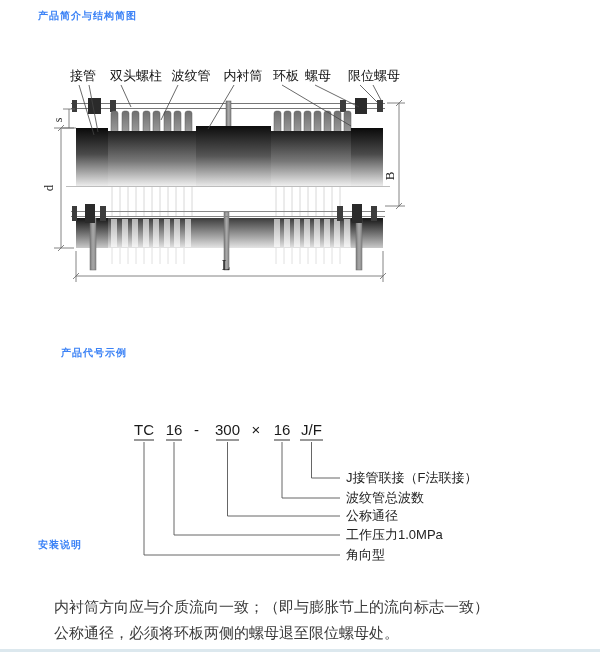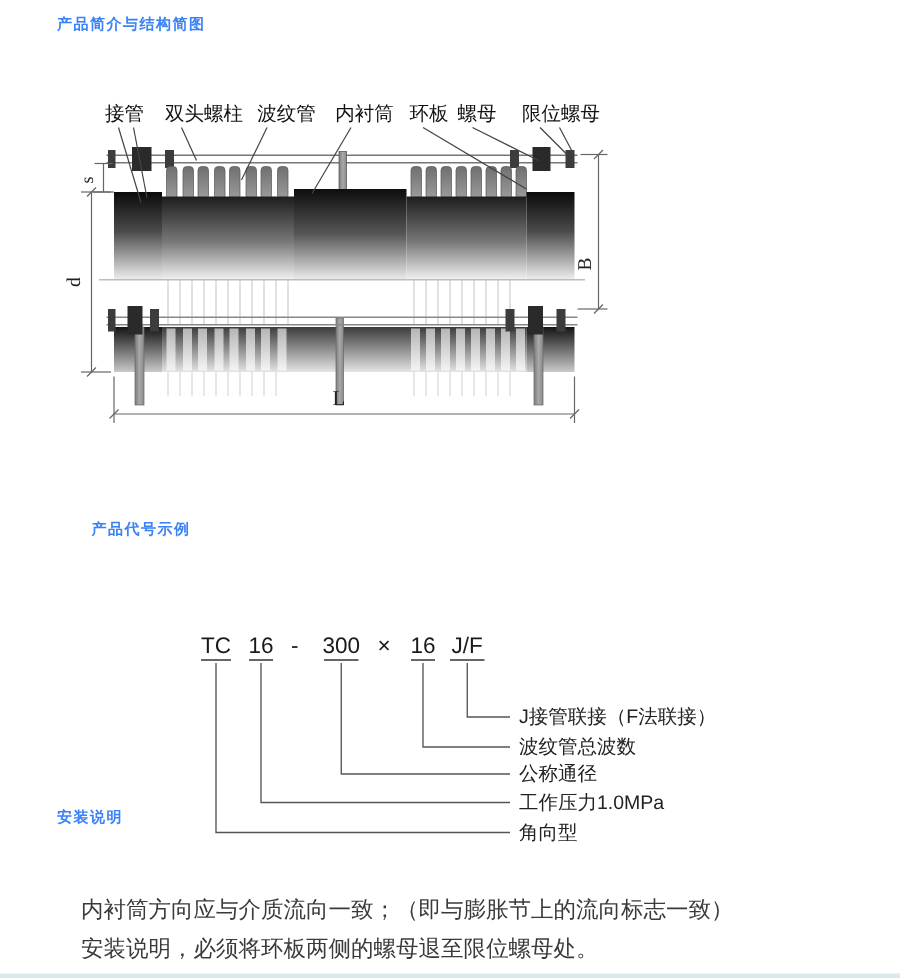--- a/index.html
+++ b/index.html
@@ -254,17 +254,17 @@
         <text x="306" y="123">工作压力1.0MPa</text>
         <text x="306" y="143">角向型</text>
       </g>
     </svg>
   </div>
 
   <h2 class="sec-heading" id="heading-install">安装说明</h2>
 
   <div class="install-text">
     <p>内衬筒方向应与介质流向一致；（即与膨胀节上的流向标志一致）</p>
-    <p>安装说明，必须将环板两侧的螺母退至限位螺母处。</p>
+    <p>公称通径，必须将环板两侧的螺母退至限位螺母处。</p>
   </div>
 
   <div class="page-bottom-rule"></div>
 </div>
 
 </body></html>

